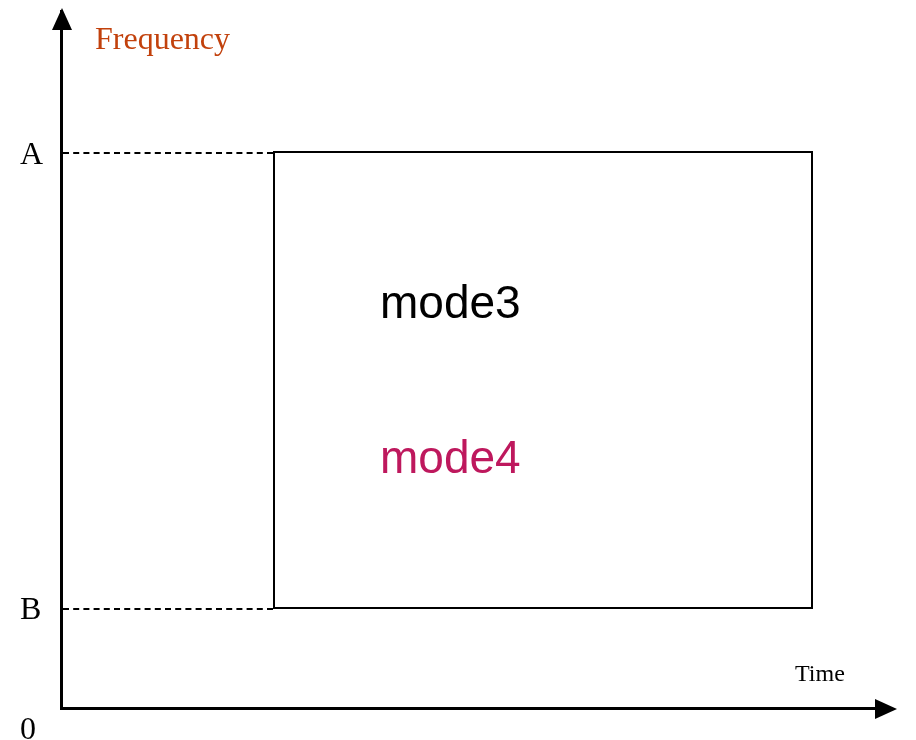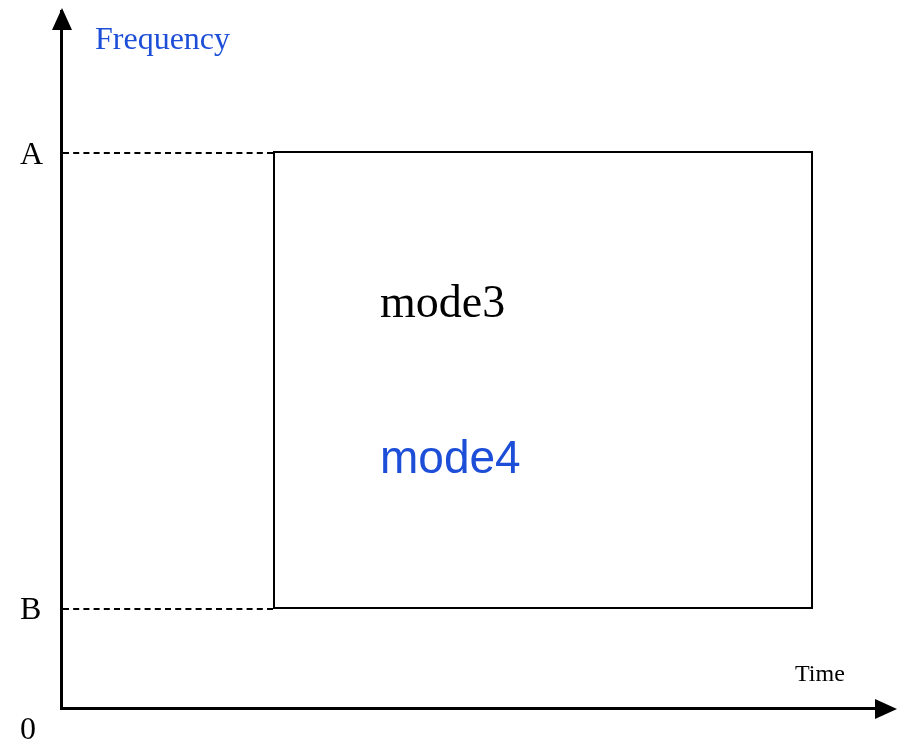--- a/index.html
+++ b/index.html
@@ -55,21 +55,21 @@
       height: 0;
       border-top: 10px solid transparent;
       border-bottom: 10px solid transparent;
       border-left: 22px solid #000;
     }
     .y-axis-label {
       position: absolute;
       left: 35px;
       top: 10px;
       font-size: 32px;
-      color: #1d4ed8;
+      color: #c2410c;
     }
     .x-axis-label {
       position: absolute;
       left: 735px;
       top: 650px;
       font-size: 24px;
       color: #000;
     }
     .origin-label {
       position: absolute;
@@ -115,30 +115,30 @@
       width: 540px;
       height: 458px;
       border: 2px solid #000;
       background: transparent;
     }
     .mode3-label {
       position: absolute;
       left: 320px;
       top: 265px;
       font-size: 46px;
-      font-family: Liberation Serif, serif;
+      font-family: Liberation Sans, sans-serif;
       color: #000;
     }
     .mode4-label {
       position: absolute;
       left: 320px;
       top: 420px;
       font-size: 46px;
       font-family: Arial, Helvetica, sans-serif;
-      color: #1d4ed8;
+      color: #be185d;
     }
   </style>
 </head>
 <body>
 
 <div class="diagram-container">
   <div class="y-axis"></div>
   <div class="y-axis-arrow"></div>
   <div class="x-axis"></div>
   <div class="x-axis-arrow"></div>

